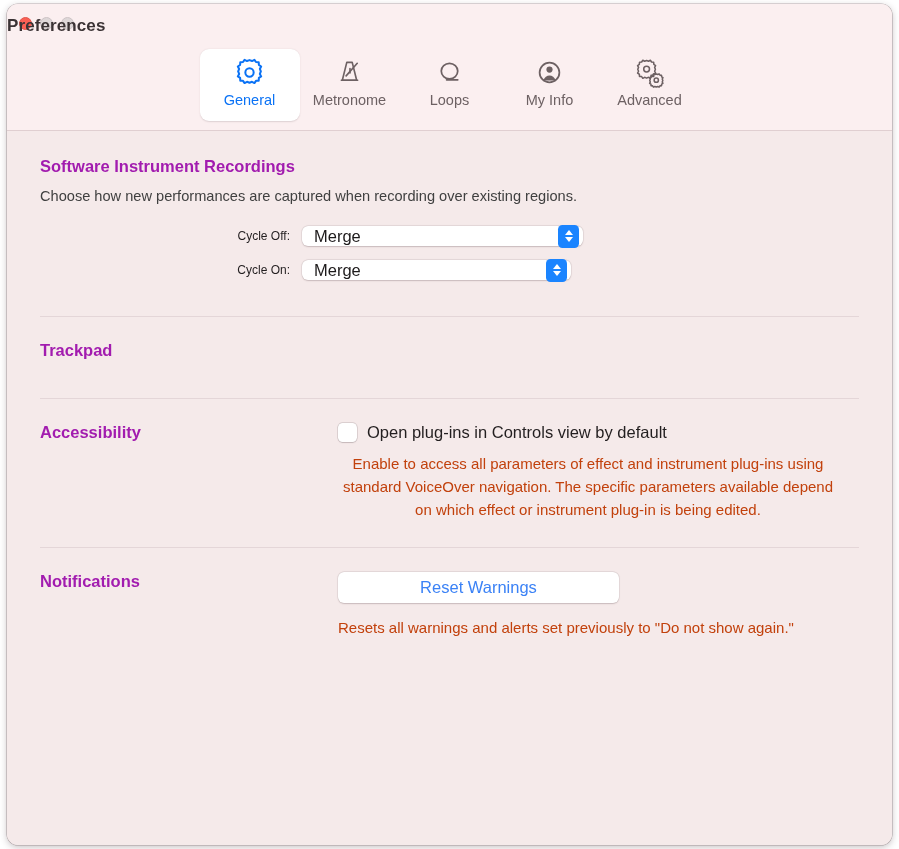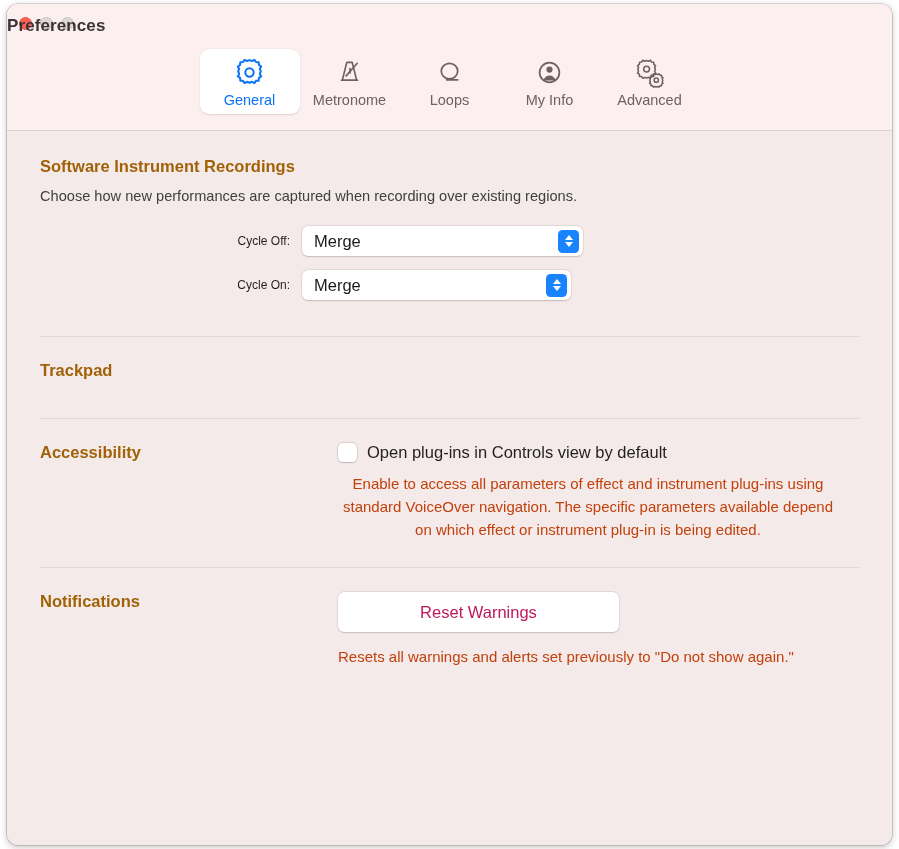--- a/index.html
+++ b/index.html
@@ -68,21 +68,21 @@
   .tabs {
     position: absolute;
     left: 0; right: 0;
     top: 45px;
     display: flex;
     justify-content: center;
     gap: 0px;
   }
   .tab {
     width: 100px;
-    padding: 7px 0 6px 0;
+    padding: 7px 0 13px 0;
     border-radius: 9px;
     display: flex;
     flex-direction: column;
     align-items: center;
     gap: 3px;
     cursor: default;
     background: transparent;
   }
   .tab.selected {
     background: #ffffff;
@@ -114,21 +114,21 @@
 
   .divider {
     height: 1px;
     background: #e4d6d8;
     margin: 0 33px 0 33px;
   }
 
   .sec-title {
     font-size: 16.5px;
     font-weight: bold;
-    color: #a16207;
+    color: #a21caf;
     margin: 0;
   }
   .sec-sub {
     font-size: 14.6px;
     color: #404040;
     margin: 0;
   }
 
   
   #sec-sir { padding: 26px 0 0 0; }
@@ -146,21 +146,21 @@
     text-align: right;
     padding-right: 12px;
     font-size: 12px;
     color: #231f20;
     box-sizing: border-box;
   }
 
   
   .popup {
     position: relative;
-    height: 30px;
+    height: 20px;
     background: #ffffff;
     border-radius: 6px;
     box-shadow: 0 0.5px 1.5px rgba(80,60,65,0.22), 0 0 0 0.5px rgba(150,130,135,0.22);
     display: flex;
     align-items: center;
     box-sizing: border-box;
     cursor: default;
   }
   .popup .popup-value {
     font-size: 16.5px;
@@ -246,29 +246,29 @@
   
   #sec-notify { padding-top: 24px; }
   #sec-notify .sec-title {
     margin-left: 33px;
     position: absolute;
     top: 24px;
   }
   .notify-body { margin-left: 331px; }
   .push-button {
     width: 281px;
-    height: 40px;
+    height: 31px;
     background: #ffffff;
     border-radius: 6px;
     box-shadow: 0 0.5px 1.5px rgba(80,60,65,0.22), 0 0 0 0.5px rgba(150,130,135,0.22);
     display: flex;
     align-items: center;
     justify-content: center;
     font-size: 16.5px;
-    color: #be185d;
+    color: #3b82f6;
     cursor: default;
     box-sizing: border-box;
   }
   .notify-body .body-text { margin-top: 14px; width: 490px; }
 
   .spacer-16 { height: 16px; }
   .spacer-22 { height: 22px; }
   .spacer-26 { height: 26px; }
 </style>
 </head>

